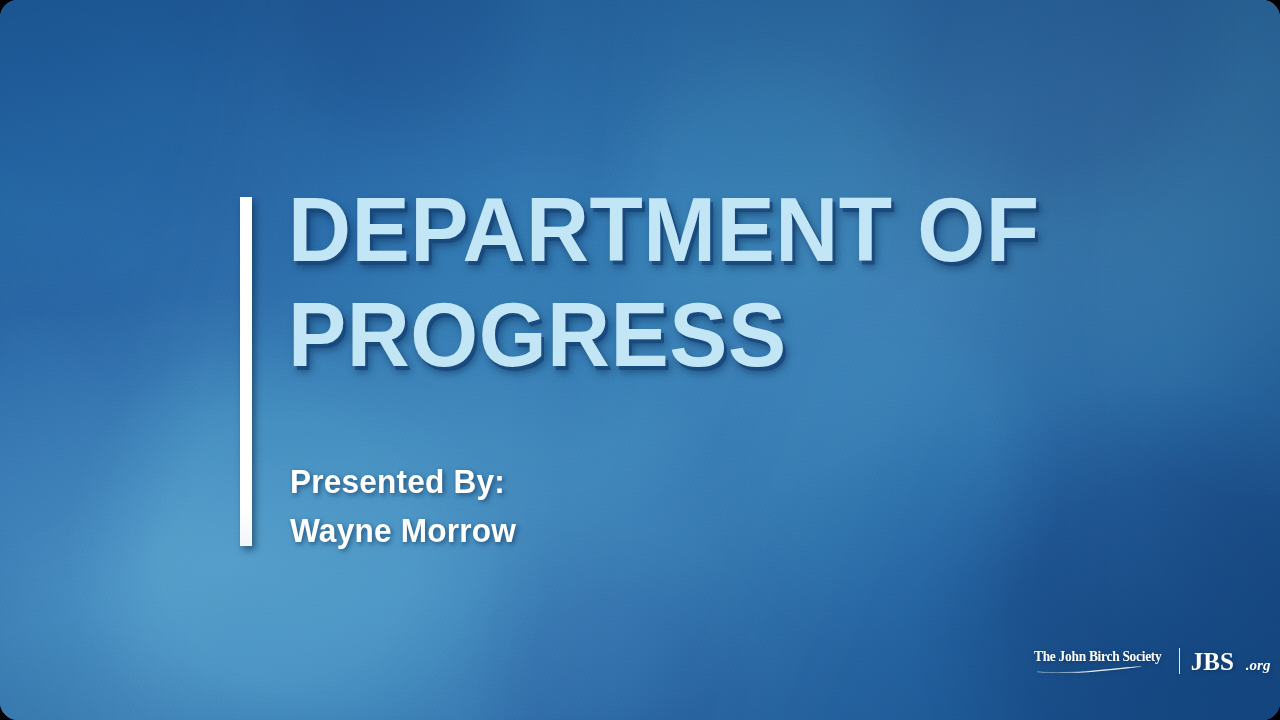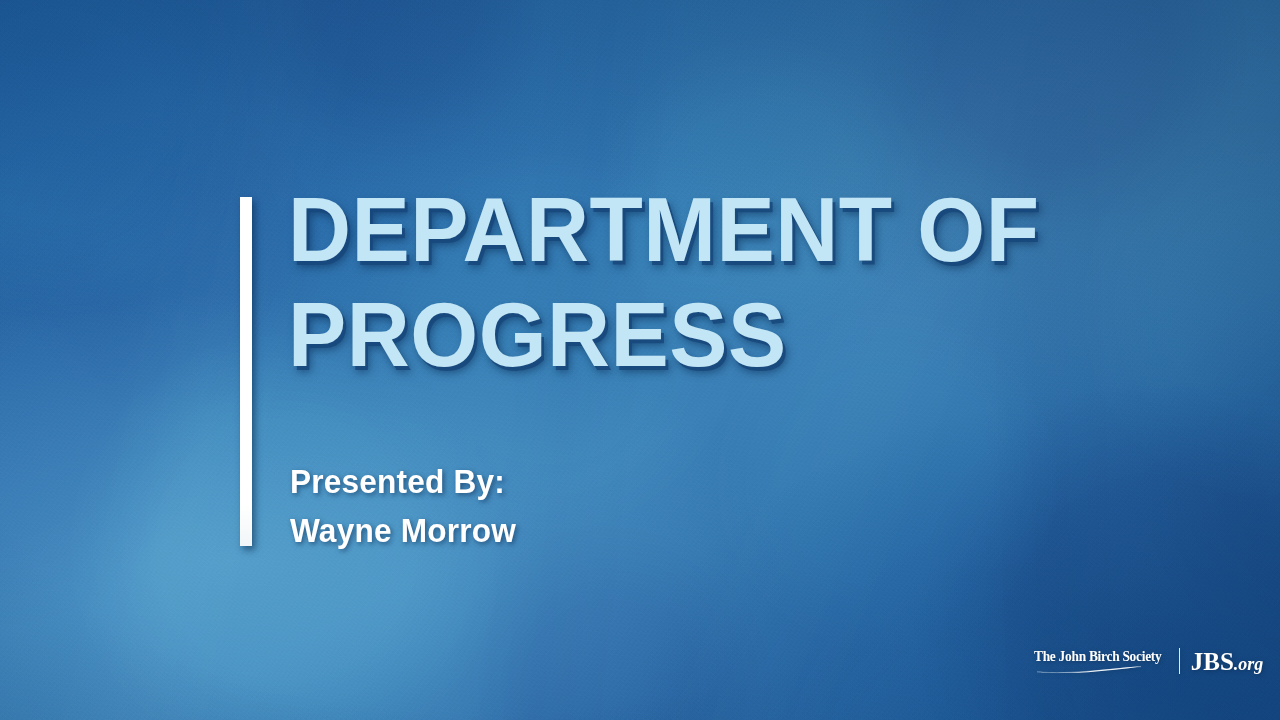--- a/index.html
+++ b/index.html
@@ -11,20 +11,21 @@
     background: #000;
   }
 
   #slide {
     position: relative;
     width: 1280px;
     height: 720px;
     overflow: hidden;
     font-family: "Liberation Sans", sans-serif;
     background-color: #2b6ca8;
+    border-radius: 18px;
   }
 
   
   .bg-base {
     position: absolute;
     inset: 0;
     background:
       radial-gradient(ellipse 70% 60% at 18% 78%, rgba(86,158,205,0.75) 0%, rgba(86,158,205,0.0) 62%),
       radial-gradient(ellipse 60% 55% at 85% 20%, rgba(62,124,172,0.60) 0%, rgba(62,124,172,0.0) 65%),
       radial-gradient(ellipse 75% 70% at 95% 95%, rgba(20,76,140,0.70) 0%, rgba(20,76,140,0.0) 60%),
@@ -201,24 +202,24 @@
     font-weight: 700;
     font-size: 25px;
     line-height: 25px;
     letter-spacing: 0px;
   }
 
   .logo-jbs-tld {
     font-family: "Liberation Serif", serif;
     font-weight: 700;
     font-style: italic;
-    font-size: 18px;
+    font-size: 15px;
     line-height: 15px;
     letter-spacing: 0px;
-    margin-left: 0px;
+    margin-left: 12px;
   }
 </style>
 </head>
 <body>
 
 <div id="slide">
 
   <div class="bg-base"></div>
   <div class="bg-mottle"></div>
   <div class="bg-streaks"></div>

